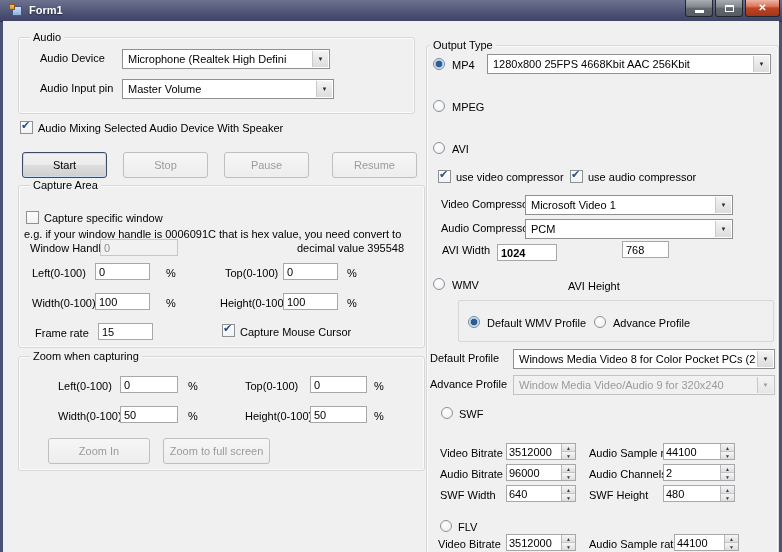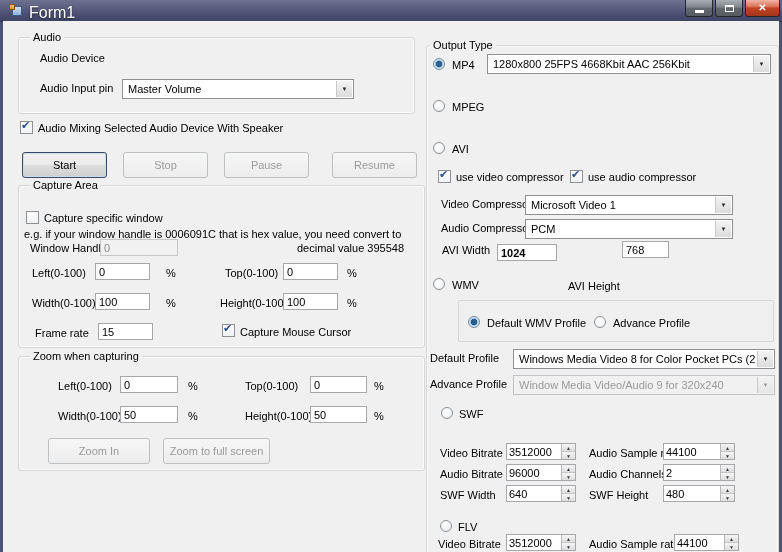--- a/index.html
+++ b/index.html
@@ -7,21 +7,21 @@
     position:relative;width:782px;height:552px;overflow:hidden;
     background:#4b5273;
     font-family:"Liberation Sans",sans-serif;font-size:11px;color:#000;
     -webkit-font-smoothing:antialiased;
   }
   .titlebar{
     position:absolute;left:0;top:0;width:782px;height:21px;
     background:linear-gradient(180deg,#6d7290 0%,#565b7c 45%,#484d70 75%,#3f4466 100%);
     border-bottom:1px solid #2e3350;
   }
-  .title-text{position:absolute;left:29px;top:4px;color:#ffffff;font-size:16px;text-shadow:0 1px 2px rgba(0,0,0,.6);}
+  .title-text{position:absolute;left:29px;top:4px;color:#ffffff;font-size:11px;text-shadow:0 1px 2px rgba(0,0,0,.6);font-weight:bold;}
   .form-icon{position:absolute;left:9px;top:4px;width:14px;height:13px;}
   .fi-b{position:absolute;left:3px;top:2px;width:10px;height:10px;background:linear-gradient(#cfe0f2,#8fb0d8);border:1px solid #3c5a85;box-sizing:border-box;}
   .fi-a{position:absolute;left:0;top:0;width:6px;height:6px;background:linear-gradient(#f2c27a,#d88f2e);border:1px solid #8a5a14;box-sizing:border-box;z-index:2;}
   .caption-btn{position:absolute;top:0;height:17px;box-sizing:border-box;border:1px solid #23262e;border-top:none;border-radius:0 0 3px 3px;display:flex;align-items:center;justify-content:center;color:#fff;cursor:default;}
   .caption-btn.minmax{background:linear-gradient(180deg,#a8adb3 0%,#80858b 45%,#63686e 50%,#565b61 100%);}
   .caption-btn.close{background:linear-gradient(180deg,#efb4a4 0%,#d8765a 40%,#c04424 50%,#a33618 100%);font-size:10px;font-weight:bold;}
   .min-glyph{width:9px;height:0;border-bottom:3px solid #fff;margin-top:7px;}
   .max-glyph{width:9px;height:7px;border:1px solid #fff;border-top:2px solid #fff;box-sizing:border-box;}
   .close-glyph{font-size:10px;line-height:1;}
   .client{position:absolute;left:3px;top:21px;width:776px;height:531px;background:#f0f0f0;}
@@ -84,22 +84,26 @@
     <div class="caption-btn close" style="left:745px;width:35px;">
         <span class="close-glyph">✕</span>
       </div>
   </div>
 
   <div class="client"></div>
 
   <div class="group" style="left:18px;top:37px;width:395px;height:75px;"></div>
   <span class="group-label" style="left:30px;top:31px;">Audio</span>
   <span class="lbl" style="left:40px;top:52px;">Audio Device</span>
+  <div class="combo" style="left:122px;top:49px;width:208px;">
+    <span class="combo-text">Microphone (Realtek High Defini</span>
+    <span class="arrow">▼</span>
+  </div>
   <span class="lbl" style="left:40px;top:82px;">Audio Input pin</span>
-  <div class="combo" style="left:122px;top:79px;width:232px;">
+  <div class="combo" style="left:122px;top:79px;width:212px;">
     <span class="combo-text">Master Volume</span>
     <span class="arrow">▼</span>
   </div>
 
   <span class="cb checked" style="left:20px;top:121px;">
       <i class="tick">✔</i>
     </span>
   <span class="lbl" style="left:38px;top:122px;">Audio Mixing Selected Audio Device With Speaker</span>
 
   <div class="btn primary" style="left:22px;top:152px;width:85px;height:26px;">Start</div>

